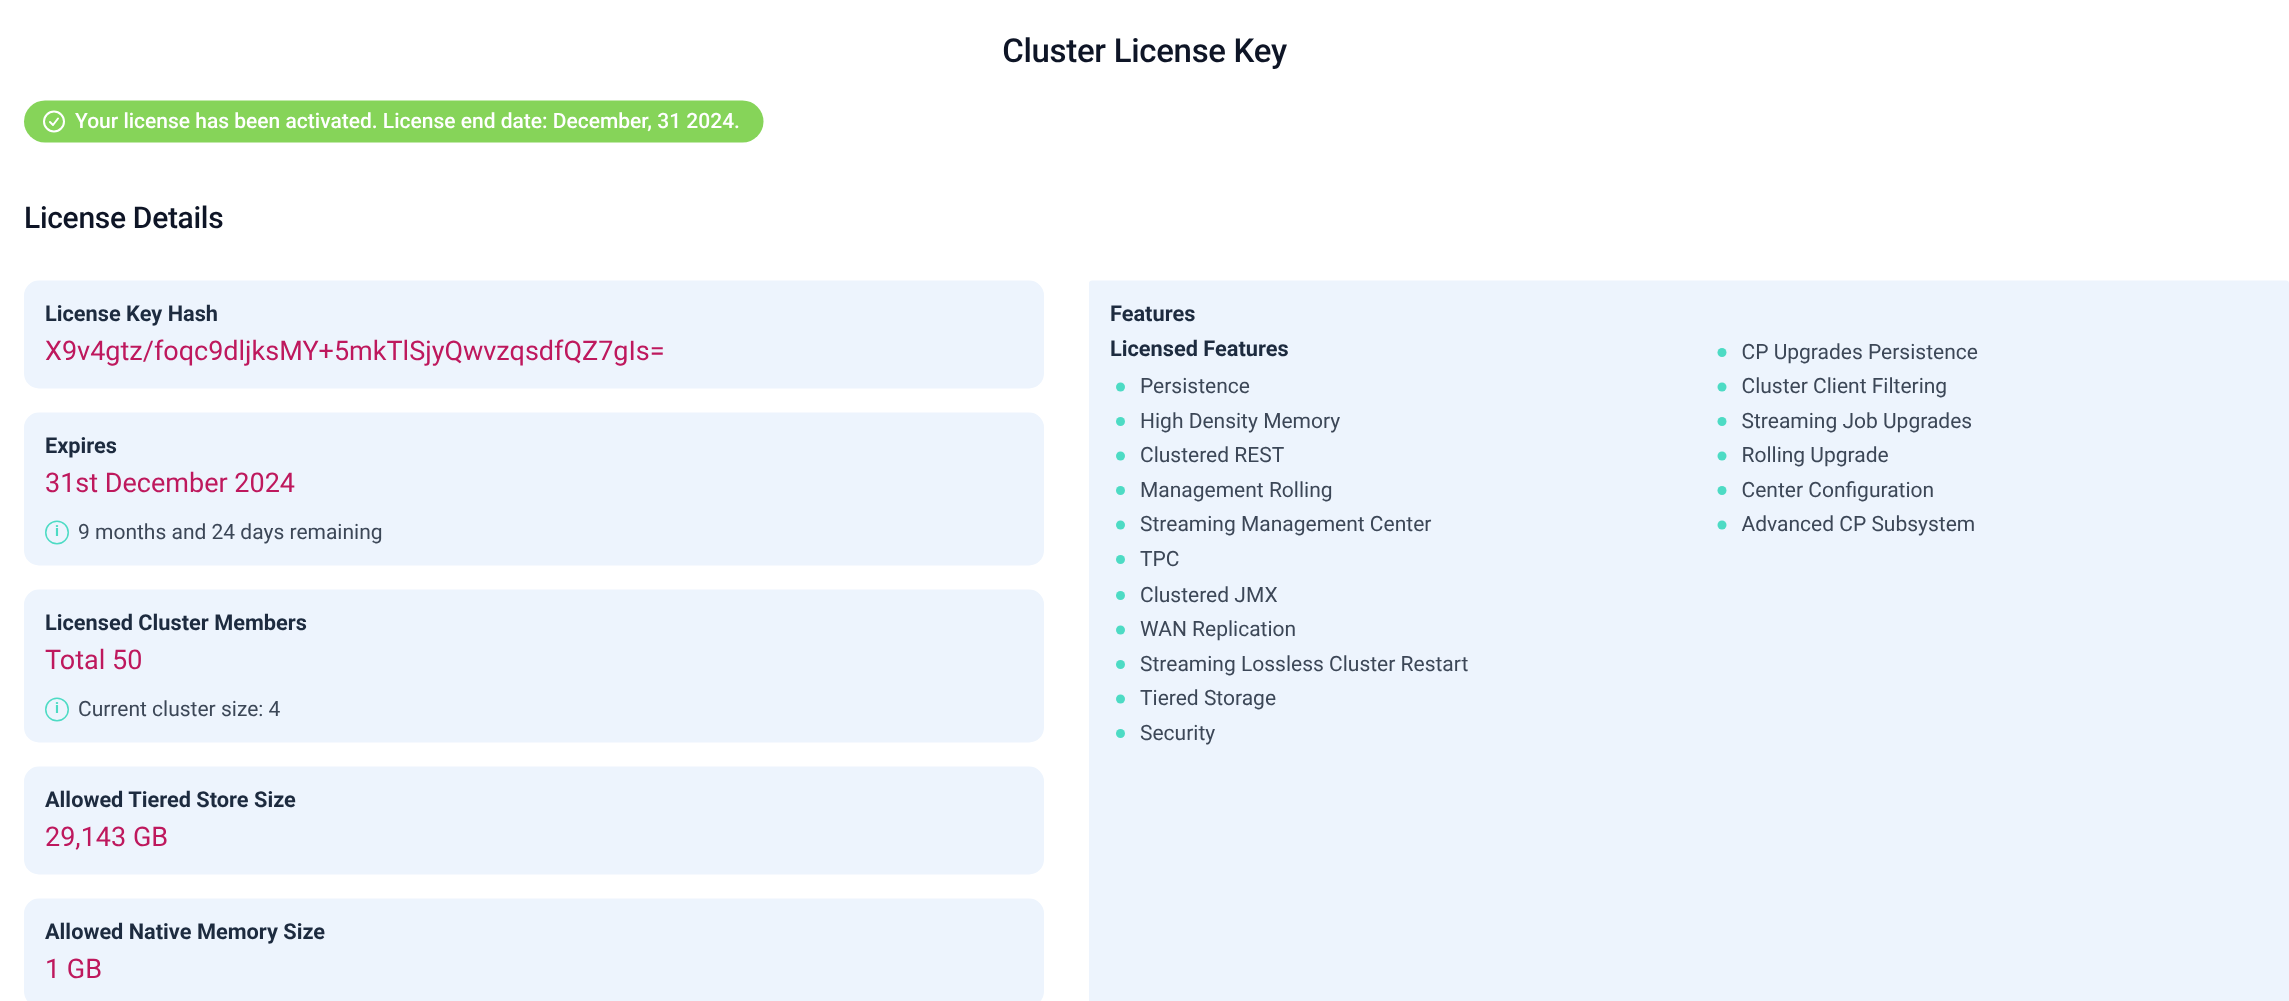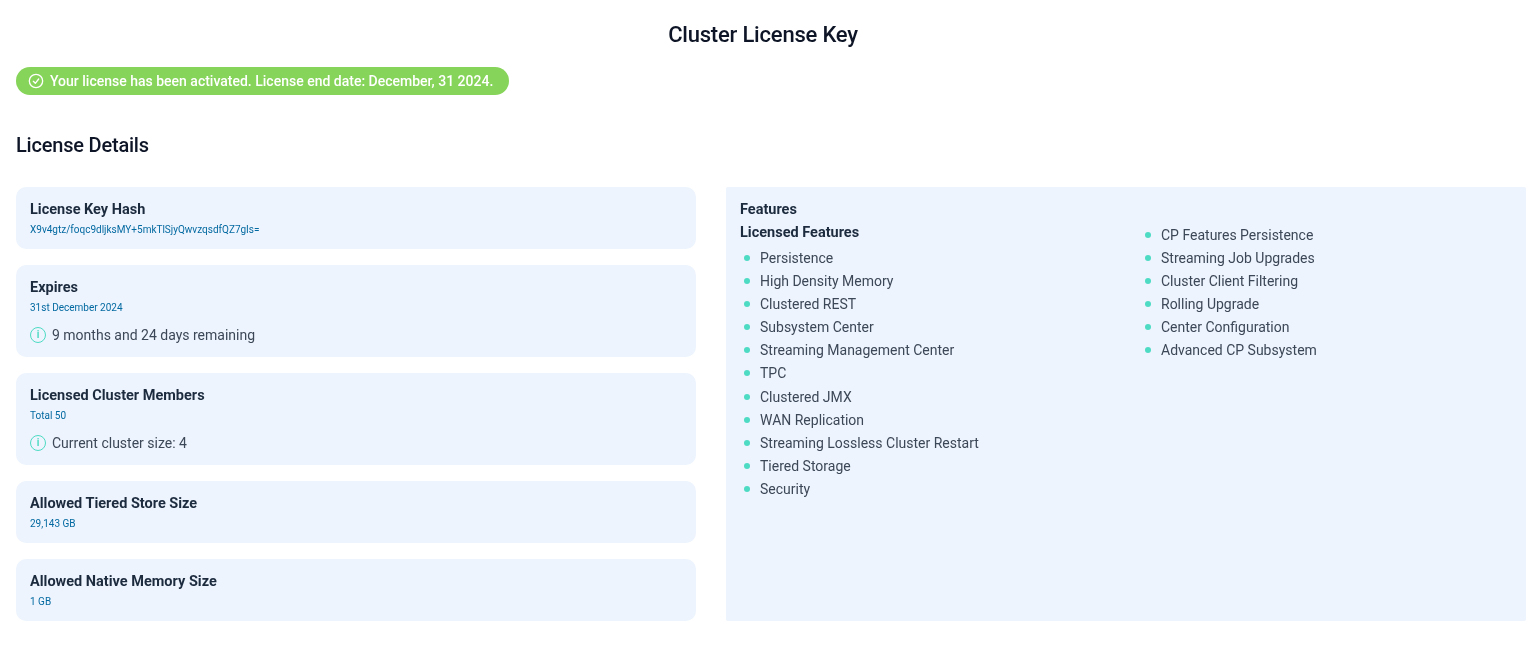--- a/index.html
+++ b/index.html
@@ -48,22 +48,22 @@
     border-radius: 10px;
     padding: 14px 14px;
   }
   .card-title {
     font-weight: 700;
     font-size: 14.5px;
     color: #1d2b3f;
     margin-bottom: 6px;
   }
   .card-value {
-    font-size: 10px;
-    color: #0369a1;
+    font-size: 18px;
+    color: #be185d;
   }
   .card-info {
     display: flex;
     align-items: center;
     gap: 6px;
     margin-top: 14px;
     color: #3c4757;
     font-size: 14px;
   }
   .info-icon {
@@ -178,35 +178,35 @@
 
   <div class="features-card">
     <div class="features-title">Features</div>
     <div class="features-cols">
       <div>
         <div class="features-subtitle">Licensed Features</div>
         <ul class="feat-list" id="licensed-list">
             <li>Persistence</li>
             <li>High Density Memory</li>
             <li>Clustered REST</li>
-            <li>Subsystem Center</li>
+            <li>Management Rolling</li>
             <li>Streaming Management Center</li>
             <li>TPC</li>
             <li>Clustered JMX</li>
             <li>WAN Replication</li>
             <li>Streaming Lossless Cluster Restart</li>
             <li>Tiered Storage</li>
             <li>Security</li>
           </ul>
       </div>
       <div>
         <ul class="feat-list" id="unlicensed-list">
-            <li>CP Features Persistence</li>
+            <li>CP Upgrades Persistence</li>
+            <li>Cluster Client Filtering</li>
             <li>Streaming Job Upgrades</li>
-            <li>Cluster Client Filtering</li>
             <li>Rolling Upgrade</li>
             <li>Center Configuration</li>
             <li>Advanced CP Subsystem</li>
           </ul>
       </div>
     </div>
   </div>
 </div>
 
 

